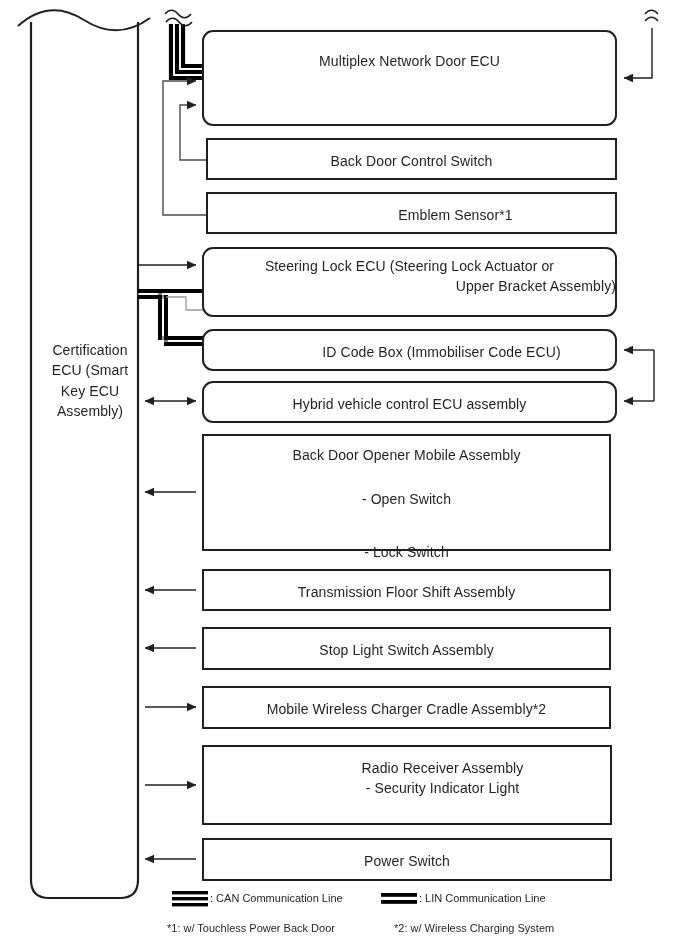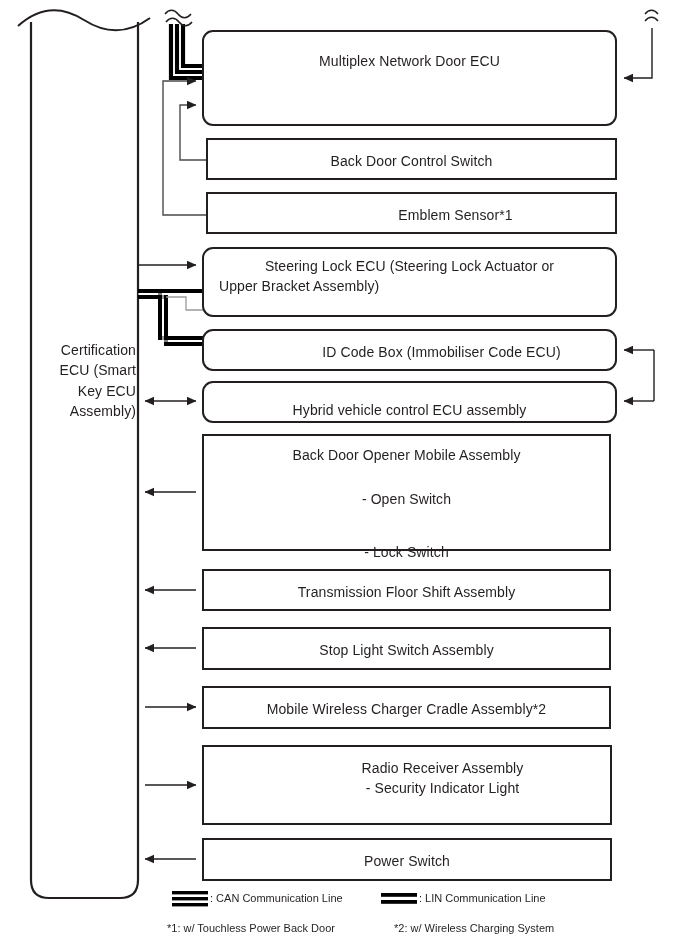--- a/index.html
+++ b/index.html
@@ -3,21 +3,21 @@
 <meta charset="utf-8">
 <style>
   html,body{margin:0;padding:0;background:#ffffff;}
   body{width:688px;height:949px;position:relative;overflow:hidden;
        font-family:"Liberation Sans",sans-serif;color:#1a1a1a;}
   #diagram{position:absolute;top:0;left:0;width:688px;height:949px;}
   .box-label{
       position:absolute;text-align:center;font-size:14px;line-height:1.45;
       color:#231f20;letter-spacing:.1px;pointer-events:none;
   }
-  .box-label.left{text-align:right;}
+  .box-label.left{text-align:center;}
   .legend-text{position:absolute;font-size:11px;color:#231f20;white-space:nowrap;}
 </style>
 </head>
 <body>
 
 <svg id="diagram" viewBox="0 0 688 949">
   <defs>
     <marker id="arrR" viewBox="0 0 10 10" refX="9.5" refY="5" markerWidth="7" markerHeight="7" orient="auto-start-reverse">
       <path d="M0,0.6 L10,5 L0,9.4 z" fill="#231f20"></path>
     </marker>
@@ -134,26 +134,26 @@
       <div>Multiplex Network Door ECU</div>
     </div>
     <div class="box-label" style="left: 207px; top: 150.662px; width: 409px;">
       <div>Back Door Control Switch</div>
     </div>
     <div class="box-label" style="left: 207px; top: 204.662px; width: 409px; padding-left: 44px;">
       <div>Emblem Sensor*1</div>
     </div>
     <div class="box-label" style="left: 203px; top: 256px; width: 413px;">
       <div style="text-align: center;">Steering Lock ECU (Steering Lock Actuator or</div>
-      <div style="text-align: left; margin-left: 16px;">Upper Bracket Assembly)</div>
+      <div style="text-align: right; margin-left: 16px;">Upper Bracket Assembly)</div>
     </div>
     <div class="box-label" style="left: 203px; top: 341.663px; width: 413px; padding-left: 32px;">
       <div>ID Code Box (Immobiliser Code ECU)</div>
     </div>
-    <div class="box-label" style="left: 203px; top: 393.663px; width: 413px; margin-top: 6px;">
+    <div class="box-label" style="left: 203px; top: 393.663px; width: 413px;">
       <div>Hybrid vehicle control ECU assembly</div>
     </div>
     <div class="box-label" style="left: 203px; top: 445px; width: 407px;">
       <div>Back Door Opener Mobile Assembly</div>
       <div style="margin-top: 24px;">- Open Switch</div>
       <div style="margin-top: 32px;">- Lock Switch</div>
     </div>
     <div class="box-label" style="left: 203px; top: 581.663px; width: 407px;">
       <div>Transmission Floor Shift Assembly</div>
     </div>

